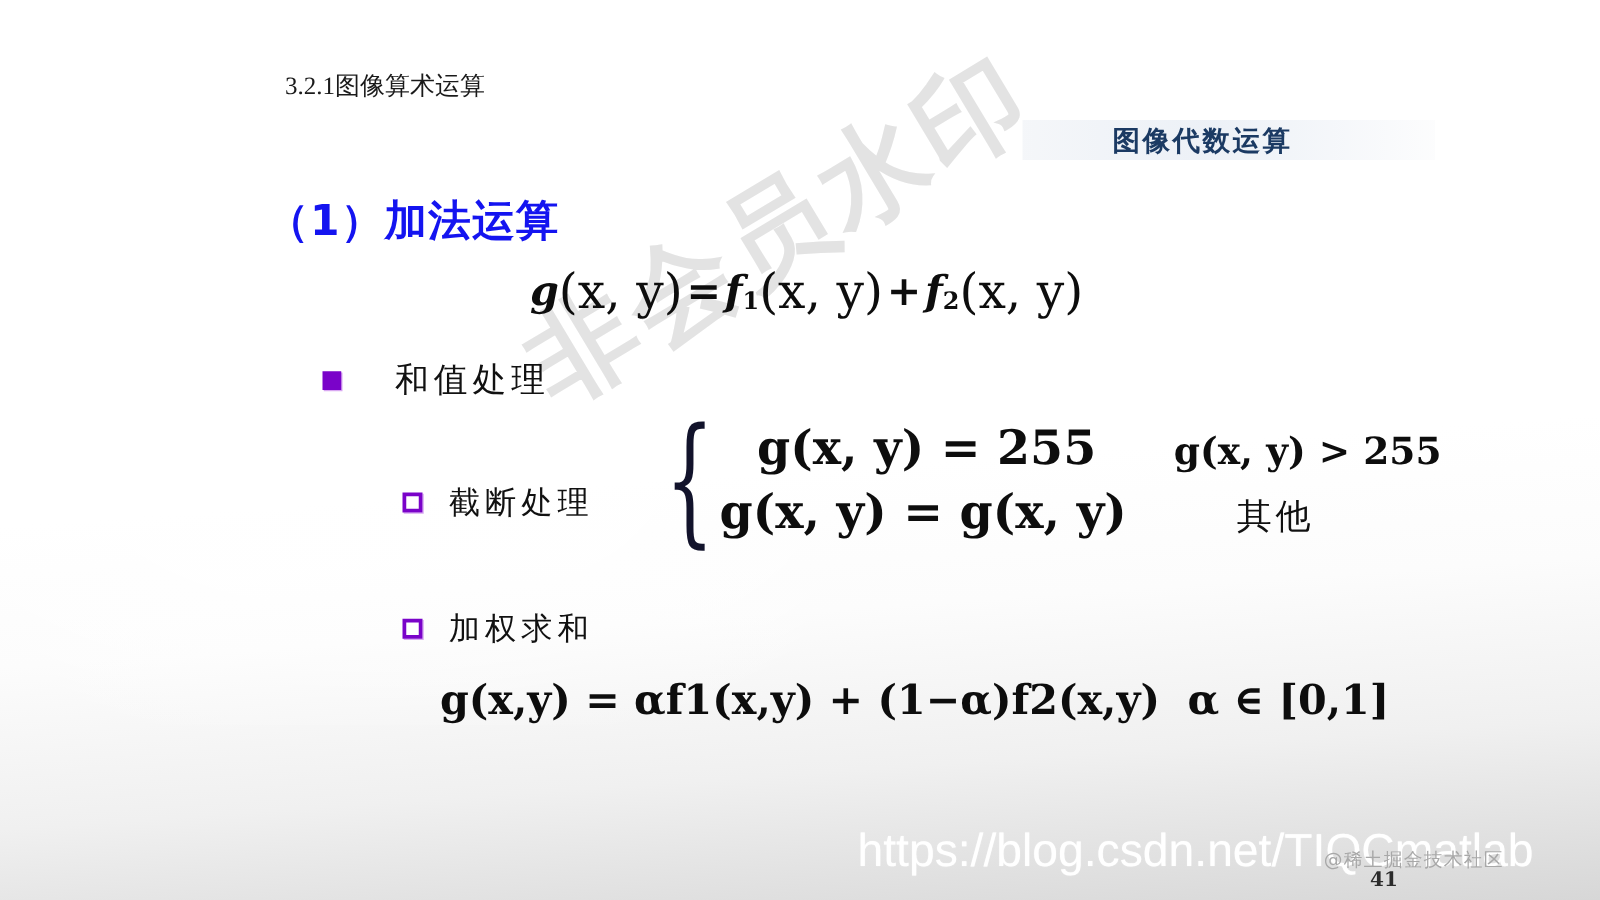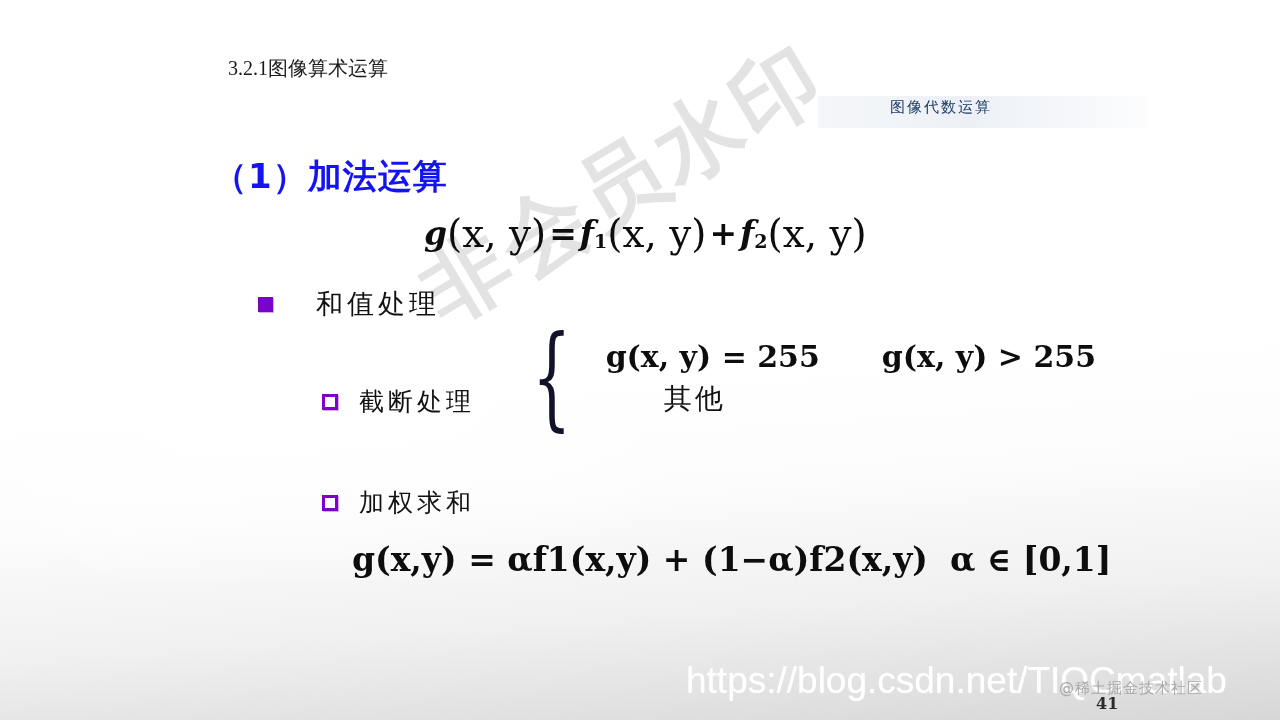--- a/index.html
+++ b/index.html
@@ -41,21 +41,21 @@
   }
 
   
   #header-band {
     position:absolute; left:818px; top:96px; width:330px; height:32px;
     background:linear-gradient(90deg,rgba(244,246,249,0.95) 0%,rgba(233,238,245,0.85) 45%,rgba(247,248,250,0.35) 100%);
   }
   #header-title {
     position:absolute; left:890px; top:98px;
     font-family:"DejaVu Sans","Liberation Sans",sans-serif;
-    font-size:15px; font-weight:400; letter-spacing:2px;
+    font-size:22px; font-weight:700; letter-spacing:2px;
     color:#1b3a63;
   }
 
   
   #section-title {
     position:absolute; left:228px; top:55px;
     font-family:Liberation Serif, serif;
     font-size:20px; color:#1a1a1a; letter-spacing:0px;
   }
 
@@ -112,21 +112,21 @@
   #brace {
     font-family:"DejaVu Serif","Liberation Serif",serif;
     font-size:100px; font-weight:300; line-height:0.86;
     color:#12132b;
     transform:scaleX(0.62) scaleY(1.12);
     transform-origin:center center;
     margin-right:-8px;
   }
   #piecewise-rows { display:flex; flex-direction:column; gap:6px; }
   .pw-row { display:flex; align-items:baseline; }
-  .pw-lhs { font-size:30px; }
+  .pw-lhs { font-size:38px; }
   .pw-cond { font-size:30px; }
   #pw-row-1 .pw-lhs { padding-left:30px; }
   #pw-row-1 .pw-cond { margin-left:62px; }
   #pw-row-2 .pw-lhs { padding-left:0px; }
   #pw-row-2 .pw-cond {
     margin-left:88px;
     font-family:"DejaVu Serif","Liberation Serif",serif;
     font-weight:400; color:#111; letter-spacing:3px; font-size:28px;
   }
 
@@ -192,20 +192,21 @@
   </div>
 
   <div id="piecewise">
     <span id="brace">{</span>
     <div id="piecewise-rows">
       <div class="pw-row" id="pw-row-1">
         <span class="math pw-lhs">g(x, y) = 255</span>
         <span class="math pw-cond">g(x, y) &gt; 255</span>
       </div>
       <div class="pw-row" id="pw-row-2">
+        <span class="math pw-lhs">g(x, y) = g(x, y)</span>
         <span class="pw-cond">其他</span>
       </div>
     </div>
   </div>
 
   <div id="bullet-weighted">
     <span class="sq-hollow"></span>
     <span class="cn-label">加权求和</span>
   </div>
 

